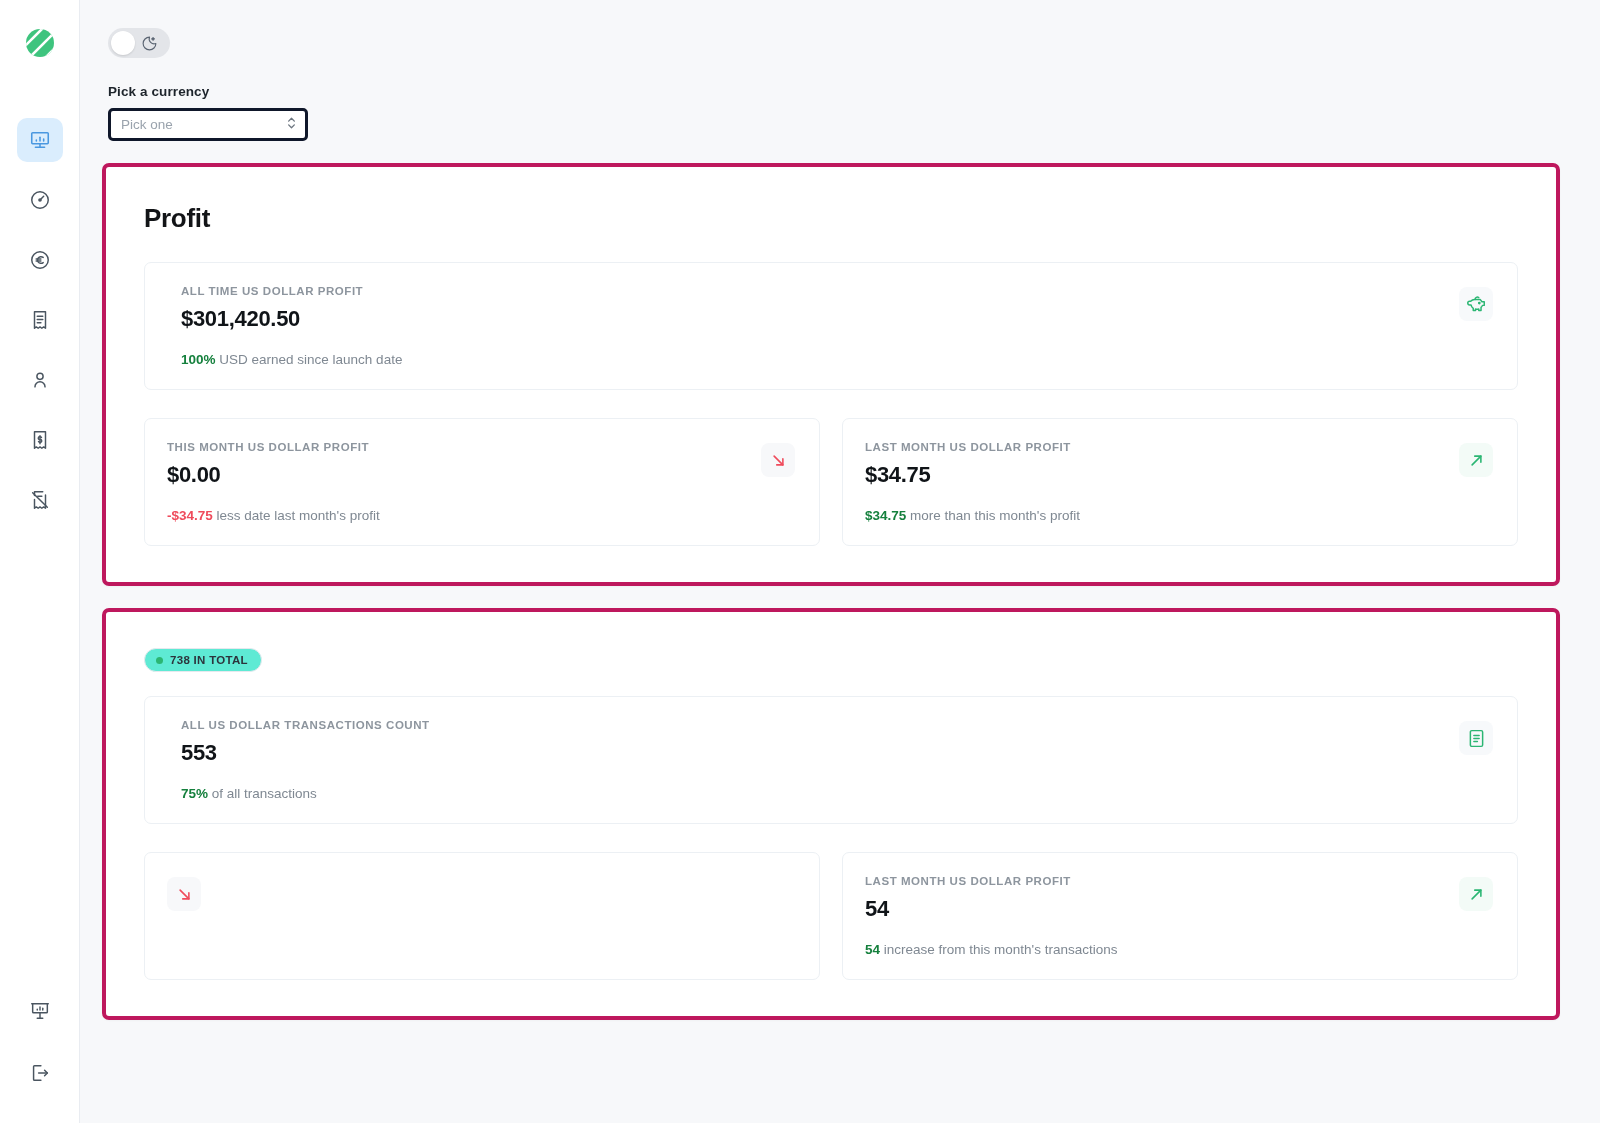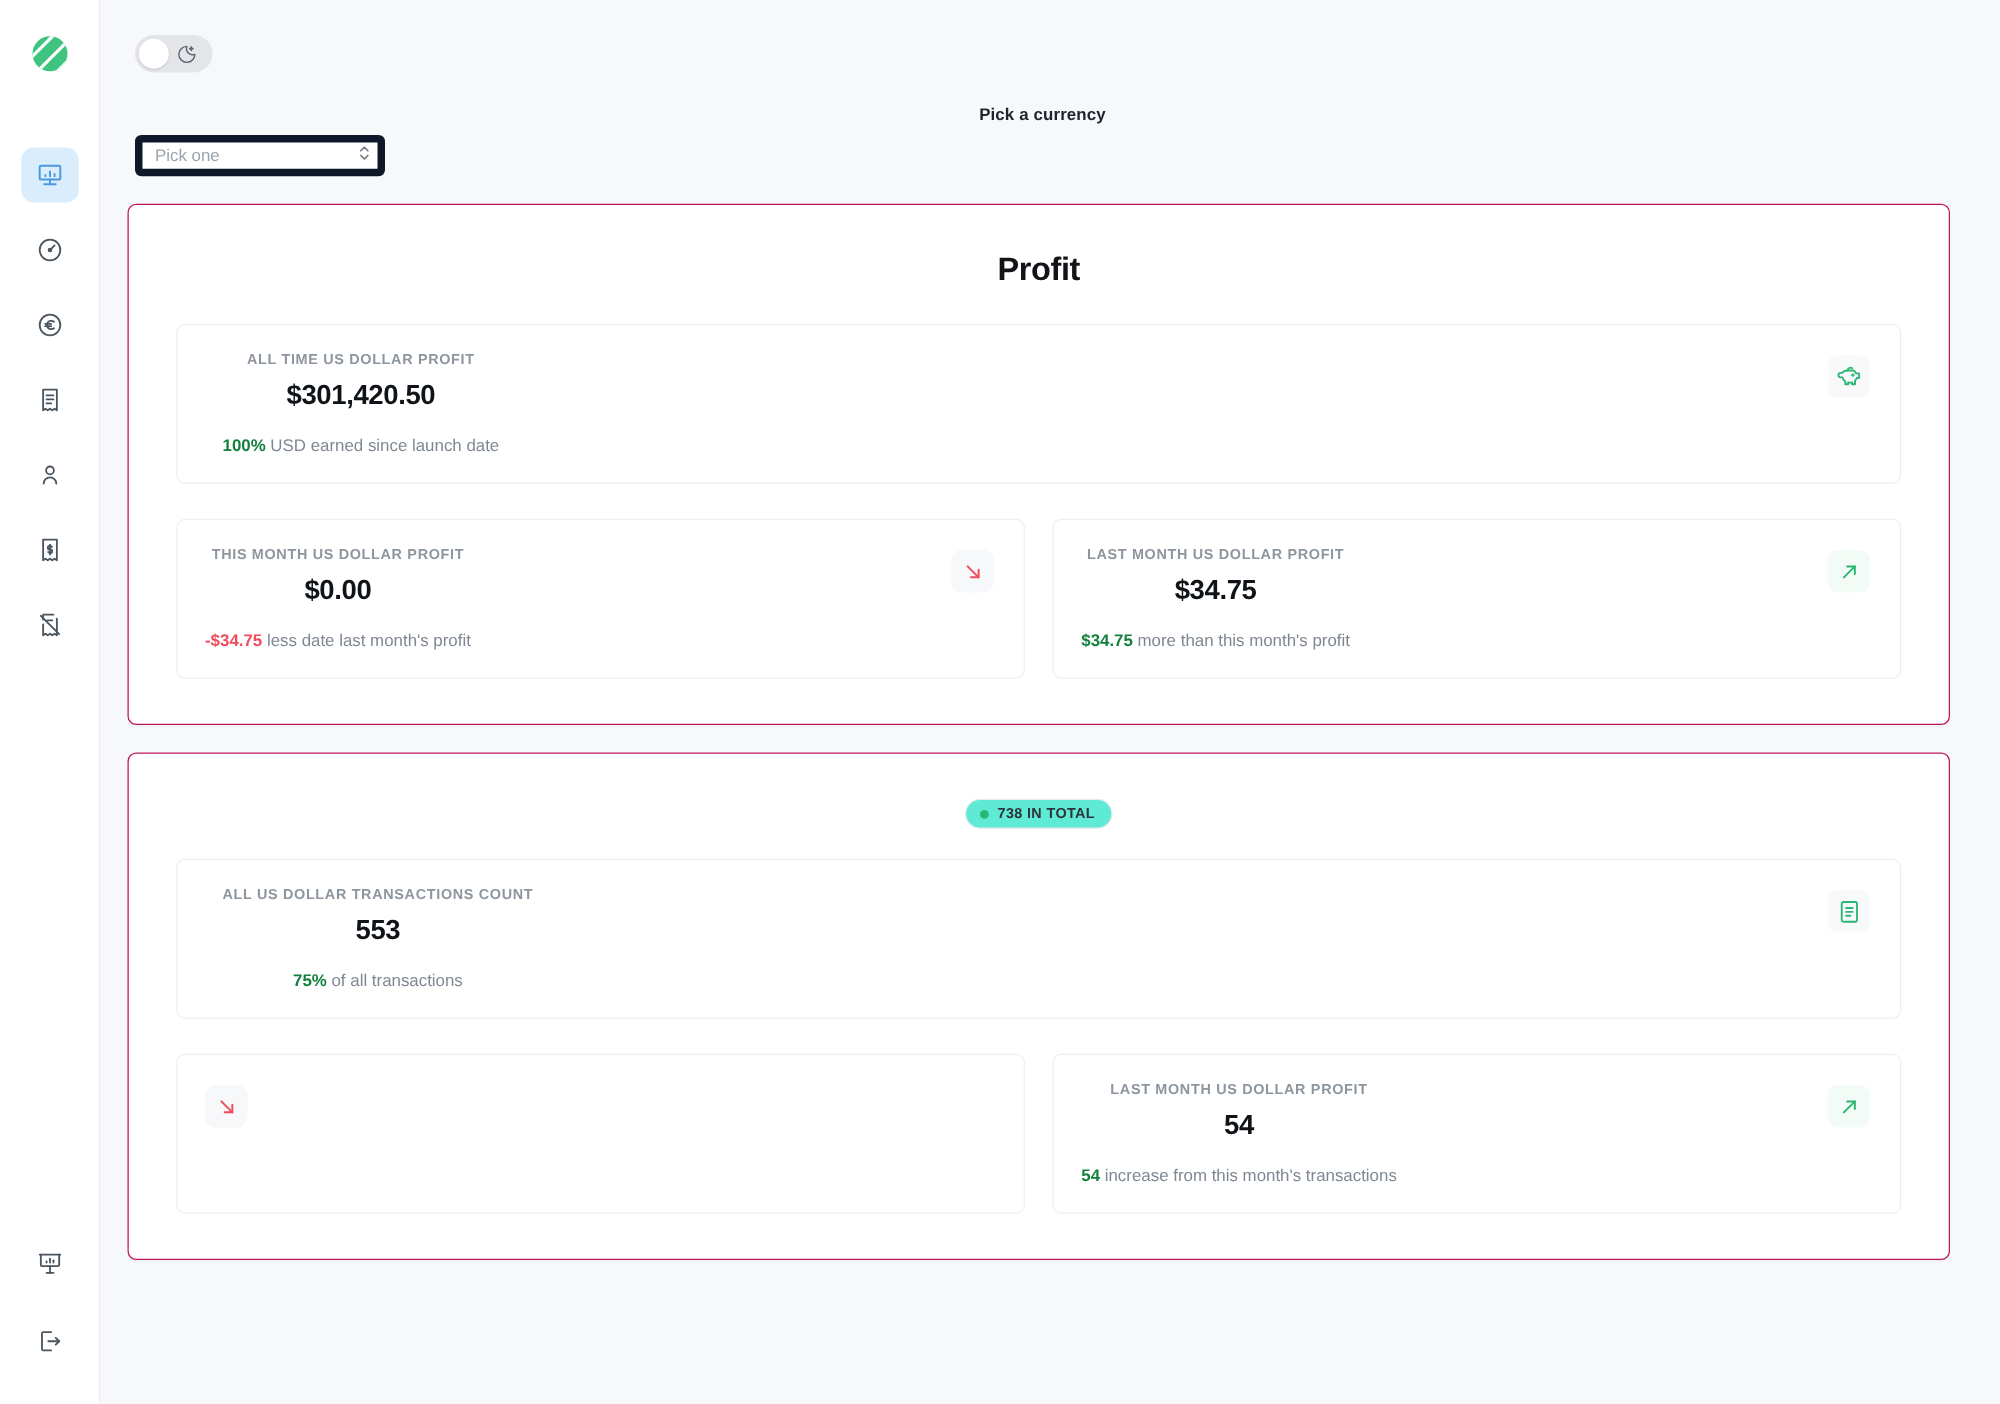--- a/index.html
+++ b/index.html
@@ -5,21 +5,21 @@
 <style>
   * { box-sizing: border-box; margin: 0; padding: 0; }
   html, body {
     width: 1600px;
     height: 1123px;
     background: #f7f8fa;
     font-family: "Liberation Sans", sans-serif;
     color: #222b33;
     overflow: hidden;
   }
-  .app { display: flex; width: 1600px; height: 1123px; text-align: center; }
+  .app { display: flex; width: 1600px; height: 1123px; }
 
   
   .sidebar {
     width: 80px;
     min-width: 80px;
     height: 1123px;
     background: #ffffff;
     border-right: 1px solid #e9ecf1;
     display: flex;
     flex-direction: column;
@@ -84,40 +84,40 @@
     margin-bottom: 9px;
     letter-spacing: .1px;
   }
   .select-wrap {
     position: relative;
     width: 200px; height: 33px;
   }
   .select-box {
     width: 200px; height: 33px;
     background: #ffffff;
-    border: 6px solid #0f172a;
+    border: 3px solid #0f172a;
     border-radius: 5px;
     display: flex; align-items: center;
     padding: 0 10px;
     font-size: 13.5px;
     color: #9aa3ad;
     cursor: pointer;
   }
   .select-chevrons {
     position: absolute;
     right: 10px; top: 50%;
     transform: translateY(-50%);
     color: #6d7680;
     pointer-events: none;
   }
 
   
   .panel {
     background: #ffffff;
-    border: 1px solid #be185d;
+    border: 4px solid #be185d;
     border-radius: 7px;
     margin-top: 22px;
     padding: 36px 38px 36px 38px;
     box-shadow: 0 1px 2px rgba(16,24,40,.03);
   }
   .panel-title {
     font-size: 26px;
     font-weight: 700;
     letter-spacing: -.3px;
     color: #121417;

